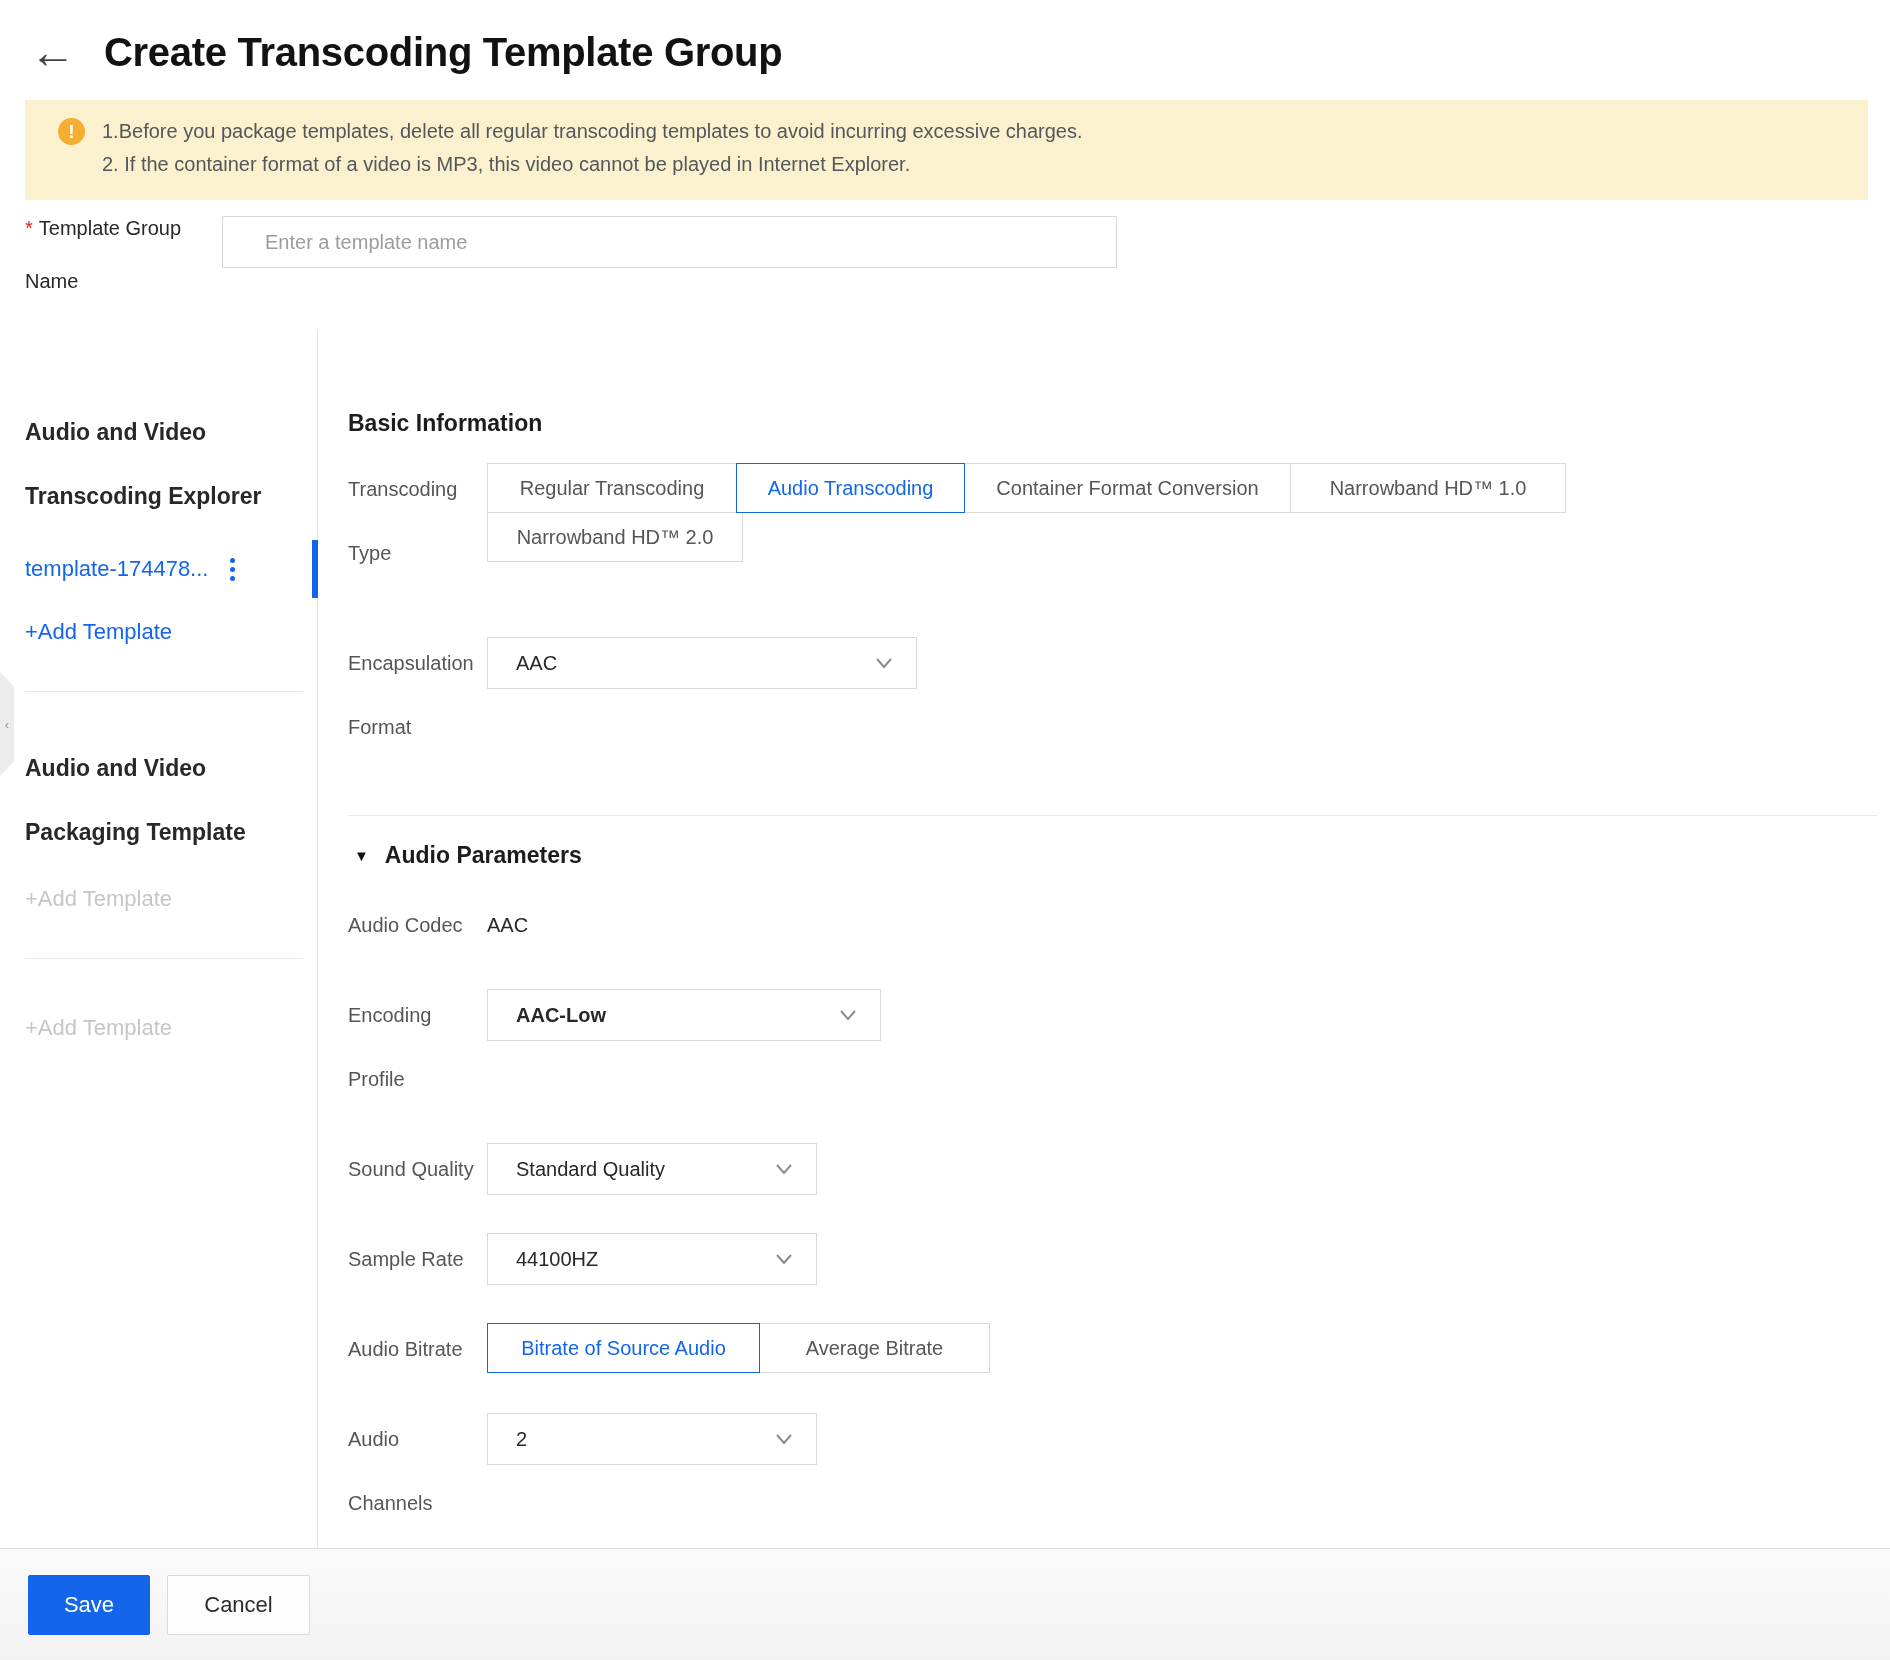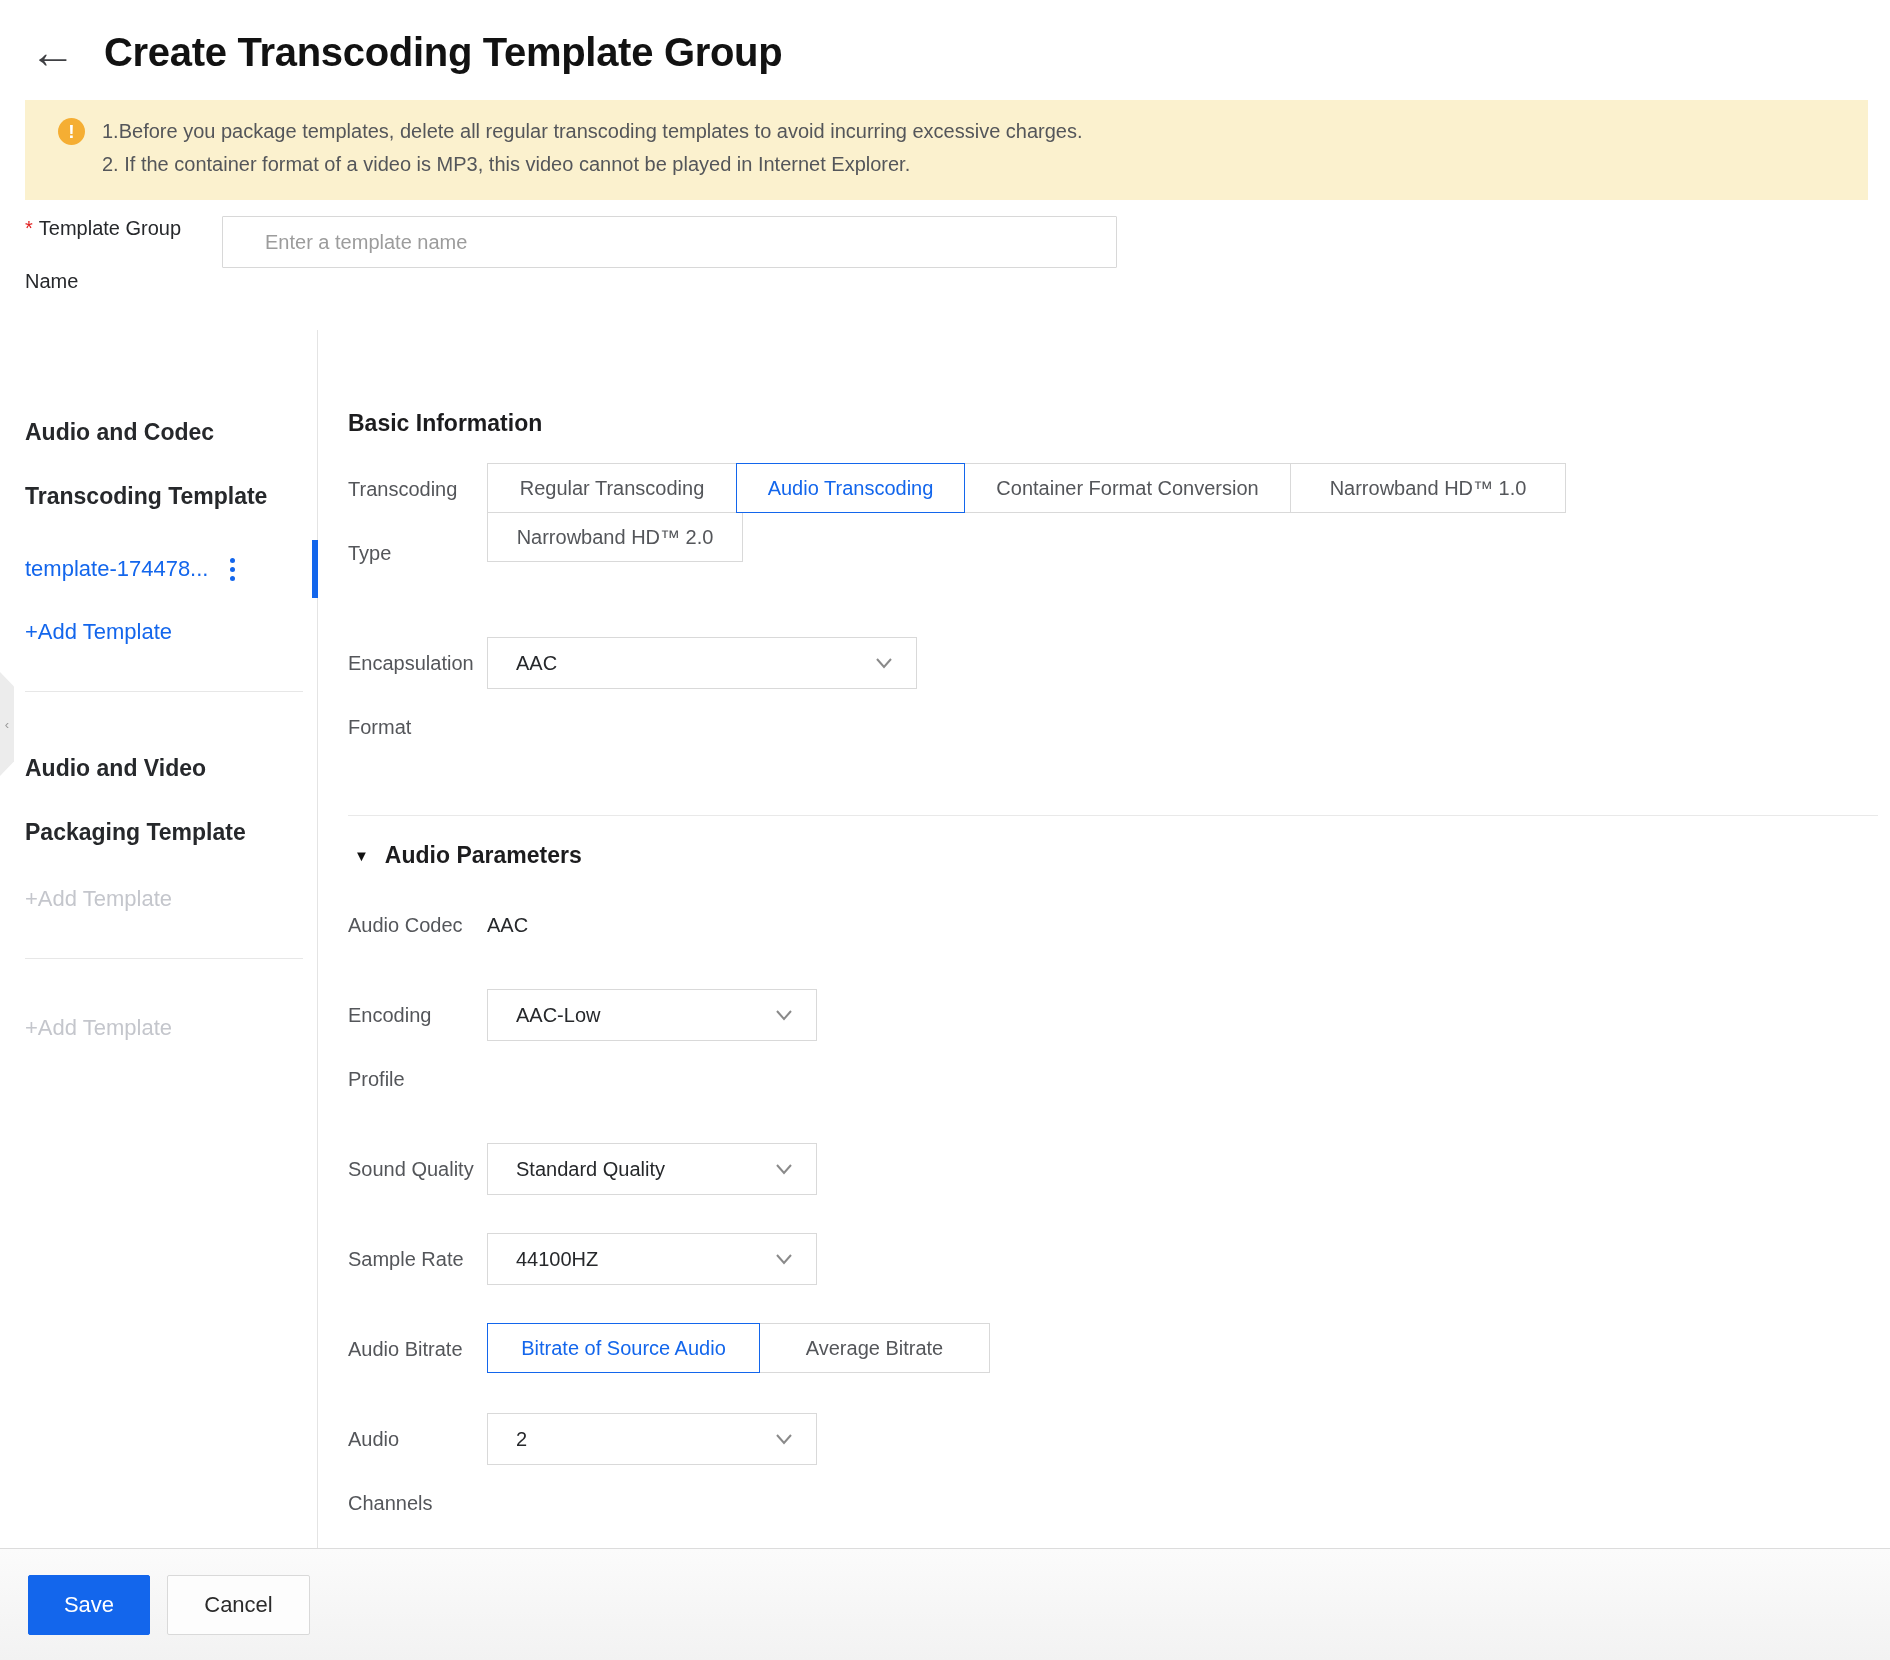--- a/index.html
+++ b/index.html
@@ -100,21 +100,21 @@
   <div class="name-label">
     <span class="req">*</span><span>Template Group Name</span>
   </div>
   <input class="name-input" type="text" placeholder="Enter a template name" style="">
 </div>
 
 <div class="body">
   <div class="collapse-handle">‹</div>
 
   <aside class="sidebar">
-    <div class="sb-title">Audio and Codec Transcoding Template</div>
+    <div class="sb-title">Audio and Video Transcoding Explorer</div>
 
     <div class="sb-item">
       <span class="sb-template-link">template-174478...</span>
       <span class="more-menu">
         <i></i>
           <i></i>
           <i></i>
       </span>
       <span class="active-bar"></span>
     </div>
@@ -169,21 +169,21 @@
       <span class="section-title">Audio Parameters</span>
     </div>
 
     <div class="form-row" style="margin-top:30px;">
       <div class="form-label">Audio Codec</div>
       <div class="plain-value">AAC</div>
     </div>
 
     <div class="form-row">
       <div class="form-label">Encoding Profile</div>
-      <div class="select-box" style="width:330px;">
+      <div class="select-box" style="width:394px;font-weight:bold;">
         <span class="sel-value">AAC-Low</span>
         <span class="chev">
           <svg width="20" height="20" viewBox="0 0 20 20">
               <polyline points="3,6 10,14 17,6" fill="none" stroke="#8A8A8A" stroke-width="2"></polyline>
             </svg>
         </span>
       </div>
     </div>
 
     <div class="form-row">

